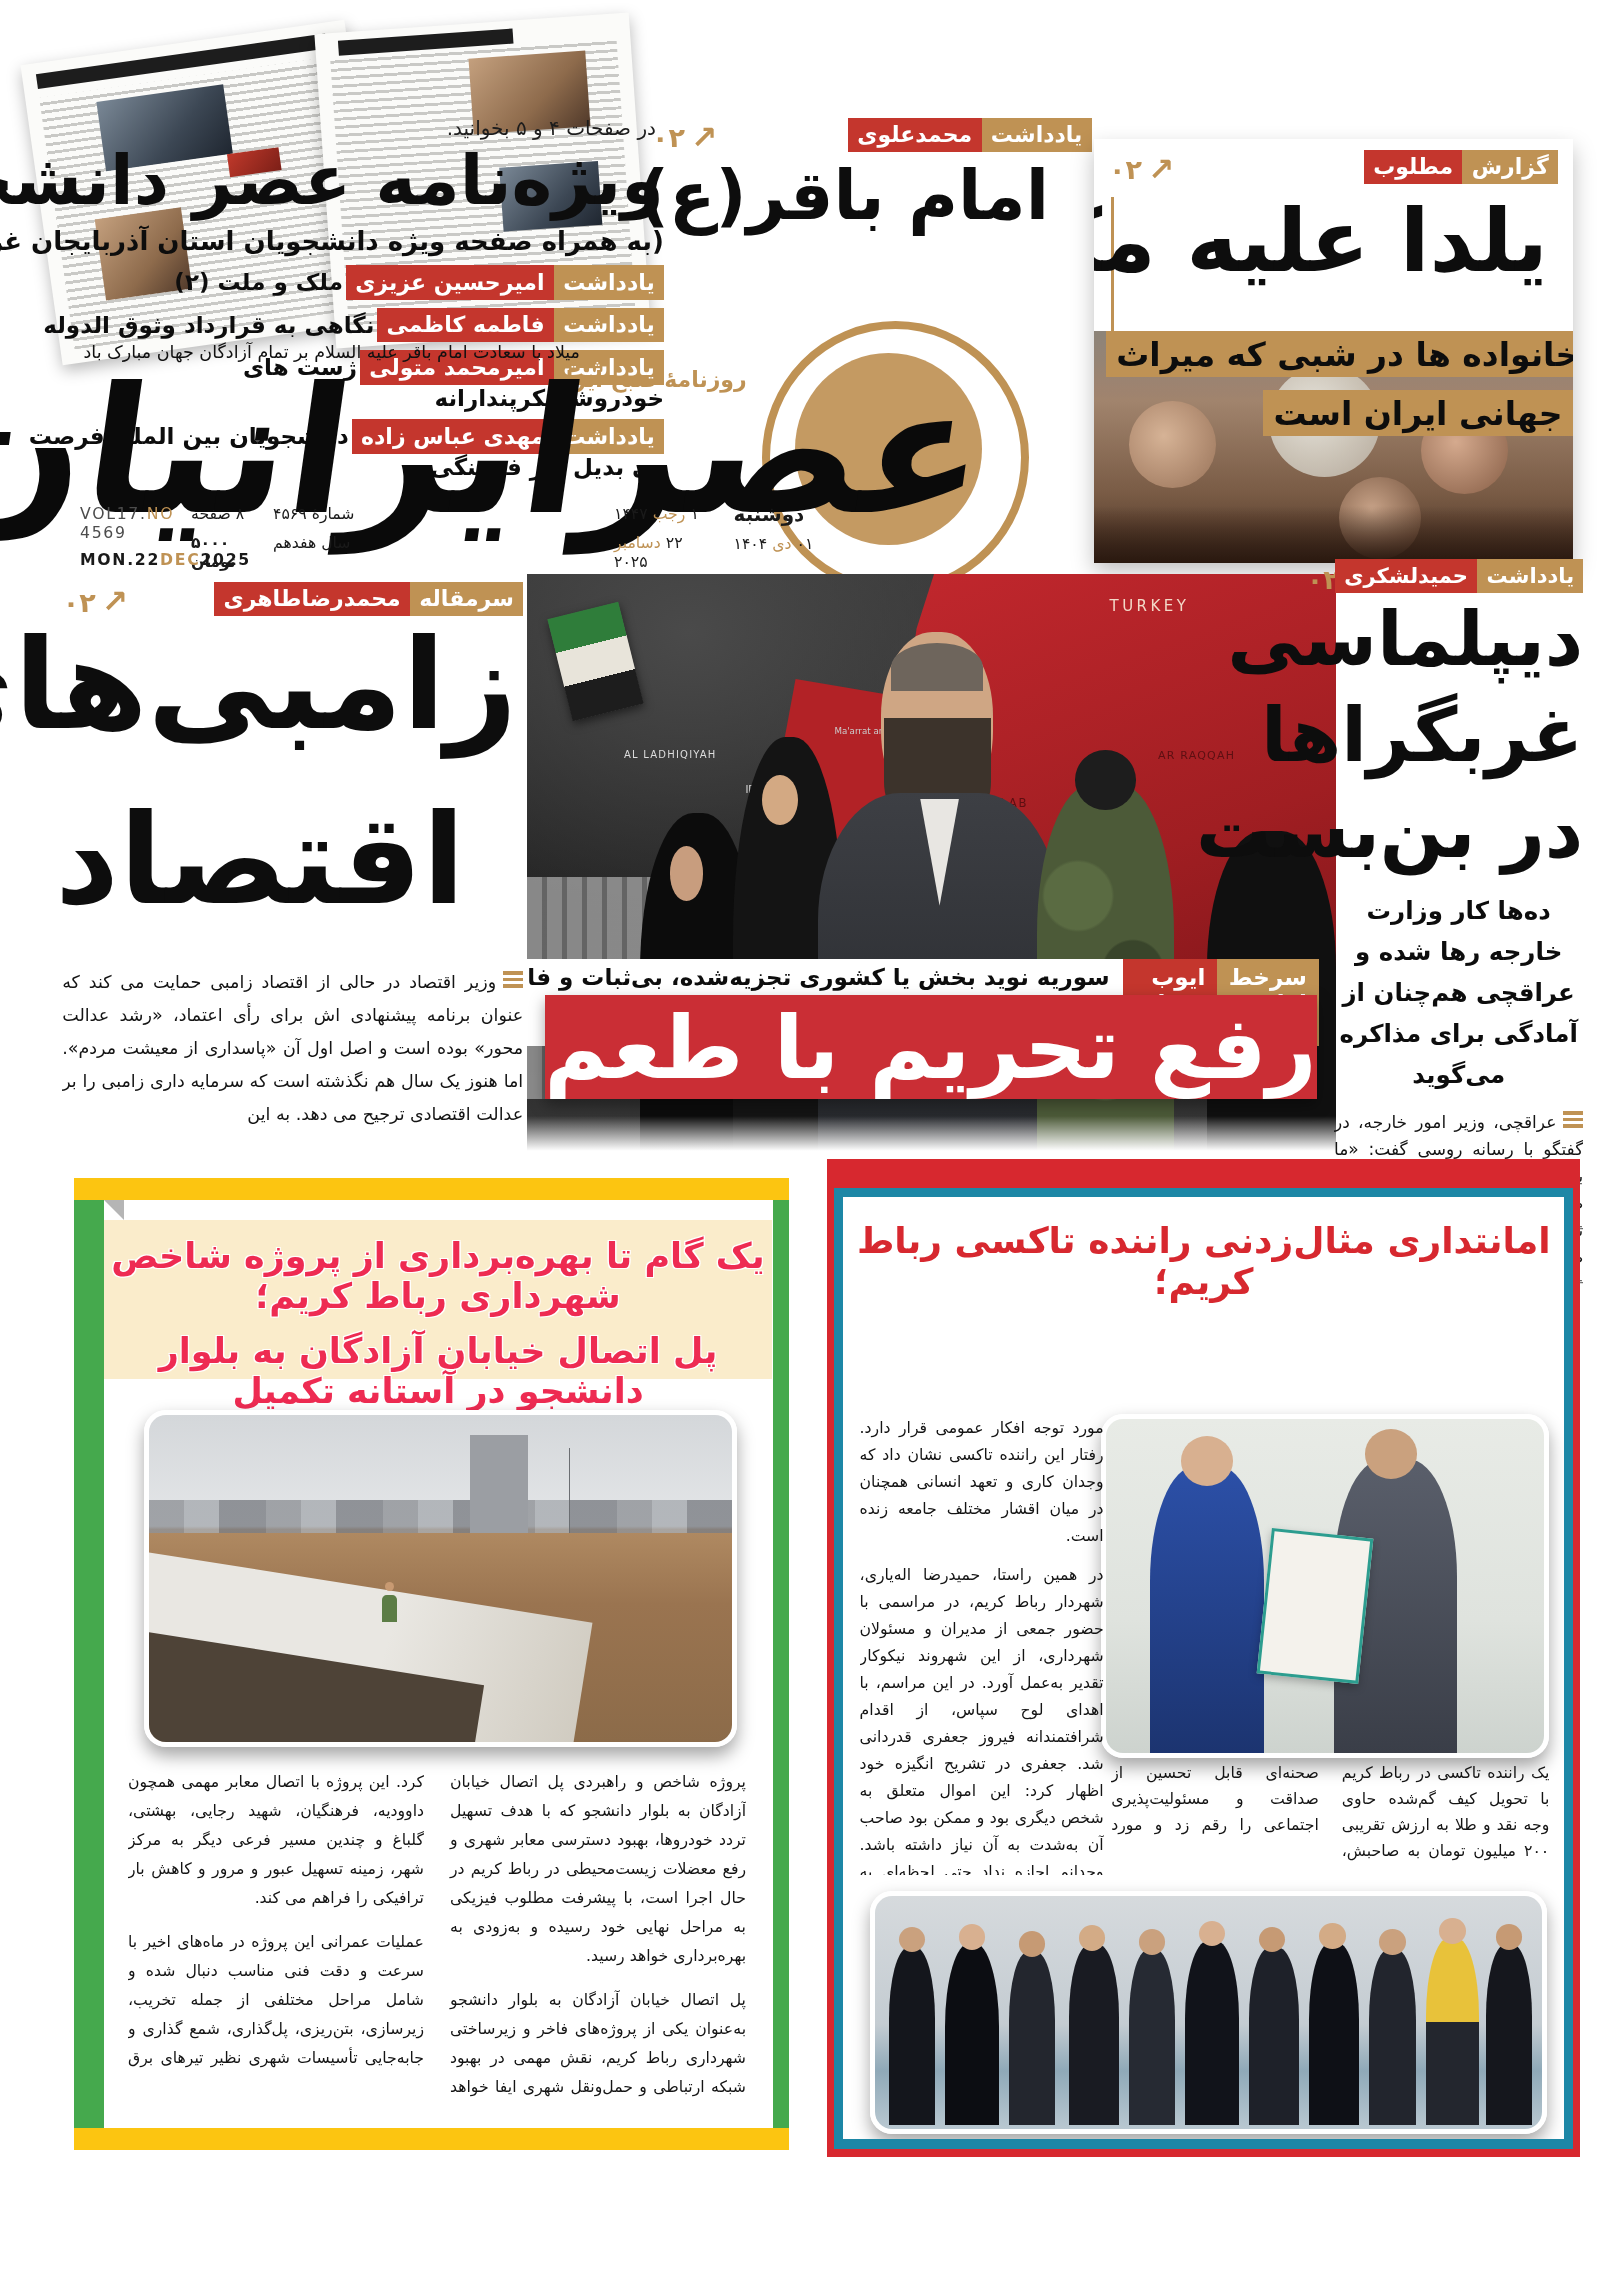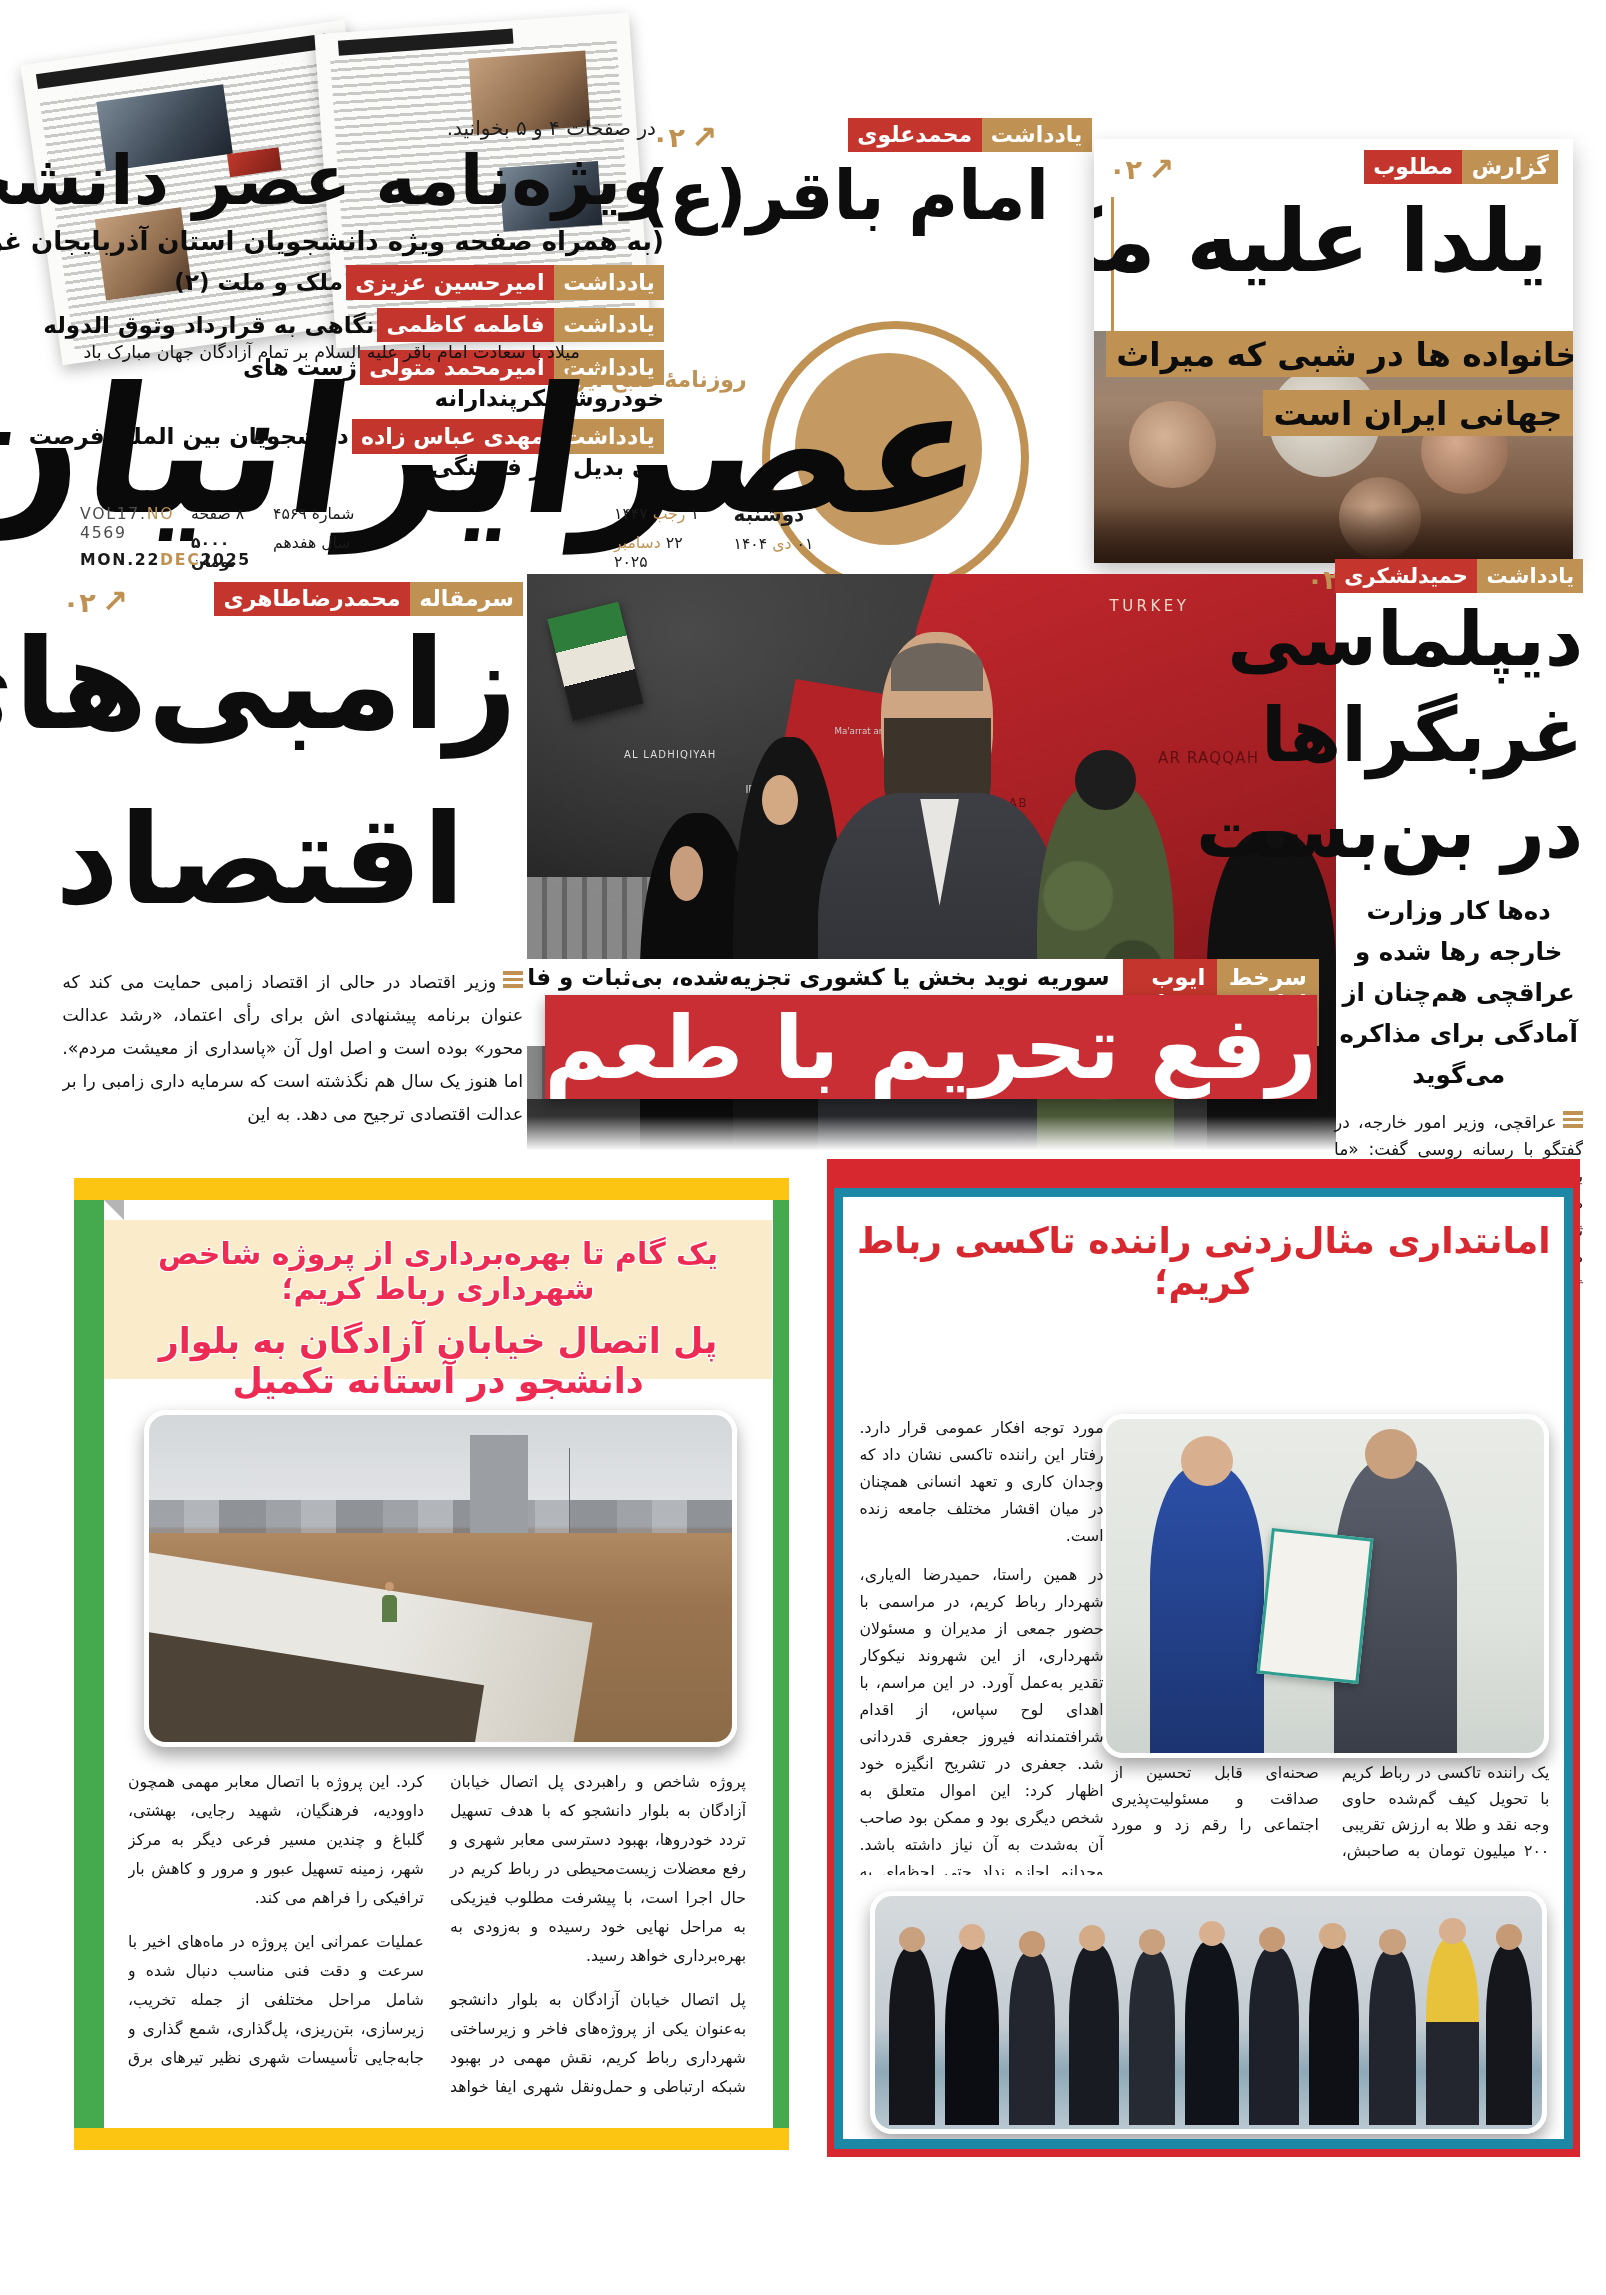--- a/index.html
+++ b/index.html
@@ -179,21 +179,21 @@
 
       <div class="abs" style="left:46%;top:0;width:54%;height:78%;background:linear-gradient(160deg,#c1272d 0%,#a01e22 60%,#7e1519 100%);clip-path:polygon(8% 0,100% 0,100% 100%,30% 100%,12% 70%,0 38%,4% 12%);"></div>
       <div class="abs" style="left:30%;top:18%;width:16%;height:30%;background:#b22226;clip-path:polygon(20% 0,100% 10%,90% 100%,0 80%);"></div>
 
       <div class="abs" dir="ltr" style="left:72%;top:4%;color:#f3d9c8;font-size:15px;letter-spacing:3.5px;">TURKEY</div>
       <div class="abs" dir="ltr" style="left:47%;top:12%;color:#eee;font-size:10.5px;">Aleppo</div>
       <div class="abs" dir="ltr" style="left:12%;top:30%;color:#ddd;font-size:10px;letter-spacing:1.2px;">AL LADHIQIYAH</div>
       <div class="abs" dir="ltr" style="left:27%;top:36%;color:#ddd;font-size:10px;">IDLIB</div>
       <div class="abs" dir="ltr" style="left:38%;top:26%;color:#ccc;font-size:8.7px;">Ma'arrat an Nu'man</div>
       <div class="abs" dir="ltr" style="left:56%;top:38%;color:#5d0f12;font-size:11.7px;letter-spacing:1.7px;">HALAB</div>
-      <div class="abs" dir="ltr" style="left:78%;top:30%;color:#5d0f12;font-size:15px;letter-spacing:1.2px;">AR RAQQAH</div>
+      <div class="abs" dir="ltr" style="left:78%;top:30%;color:#5d0f12;font-size:11px;letter-spacing:1.2px;">AR RAQQAH</div>
       <div class="abs" dir="ltr" style="left:63%;top:52%;color:#4f0c0f;font-size:17.5px;letter-spacing:7px;font-weight:bold;">SYRIA</div>
       <div class="abs" dir="ltr" style="left:57%;top:62%;color:#4f0c0f;font-size:11px;letter-spacing:1.2px;">HAMAH</div>
       <div class="abs" dir="ltr" style="left:60%;top:86%;color:#e9d7c4;font-size:10.5px;letter-spacing:1.2px;">DAMASCUS</div>
 
       <div class="abs" style="left:4%;top:6%;width:9%;height:18%;transform:rotate(-14deg);background:linear-gradient(180deg,#2f7d3a 0 33%,#e8e4da 33% 66%,#1d1d1d 66% 100%);box-shadow:0 3.5px 9.3px rgba(0,0,0,.5);"></div>
 
       <div class="abs" style="left:0;top:52%;width:17%;height:38%;background:
            repeating-linear-gradient(90deg,#9a9a9a 0 15px,#6f6f6f 15px 20px),
            repeating-linear-gradient(0deg,rgba(0,0,0,.55) 0 8.2px,transparent 8.2px 17.5px);opacity:.85;"></div>
 
@@ -251,21 +251,21 @@
   </div>
 
   <div class="abs" style="left:75px;top:1178px;width:715px;height:973px;">
     <div class="abs" style="left:0;top:0;width:100%;height:22px;background:#fcc511;"></div>
     <div class="abs" style="left:0;top:22px;width:30px;height:928px;background:#45a94d;"></div>
     <div class="abs" style="left:699px;top:22px;width:16.3px;height:928px;background:#45a94d;"></div>
     <div class="abs" style="left:0;top:950px;width:100%;height:22px;background:#fcc511;"></div>
     <div class="abs" style="left:30px;top:22px;width:0;height:0;border-top:20px solid #b5b5b5;border-left:20px solid transparent;"></div>
 
     <div class="abs" style="left:30px;top:42px;width:668px;height:159px;background:#faeccb;text-align:center;">
-      <div style="margin-top:16.3px;font-size:30px;font-weight:bold;color:#ee2b52;text-shadow:1.2px 1.2px 0 #fff,-1.2px -1.2px 0 #fff,1.2px -1.2px 0 #fff,-1.2px 1.2px 0 #fff;">یک گام تا بهره‌برداری از پروژه شاخص شهرداری رباط کریم؛</div>
+      <div style="margin-top:16.3px;font-size:35px;font-weight:bold;color:#ee2b52;text-shadow:1.2px 1.2px 0 #fff,-1.2px -1.2px 0 #fff,1.2px -1.2px 0 #fff,-1.2px 1.2px 0 #fff;">یک گام تا بهره‌برداری از پروژه شاخص شهرداری رباط کریم؛</div>
       <div style="margin-top:15px;font-size:35px;font-weight:bold;color:#ee2b52;text-shadow:1.2px 1.2px 0 #fff,-1.2px -1.2px 0 #fff,1.2px -1.2px 0 #fff,-1.2px 1.2px 0 #fff;">پل اتصال خیابان آزادگان به بلوار دانشجو در آستانه تکمیل</div>
     </div>
 
     <div class="abs photo-frame" style="left:70px;top:232px;width:583px;height:327px;">
       <div class="abs" style="inset:0;background:linear-gradient(180deg,#d4d7da 0%,#e4e6e8 34%,#b08a62 35%,#9a7450 58%,#8c6b49 100%);">
         <div class="abs" style="left:0;top:26%;width:100%;height:10%;background:
              repeating-linear-gradient(90deg,#8f9297 0 35px,#a7abb0 35px 70px,#7b7e84 70px 117px);opacity:.8;"></div>
         <div class="abs" style="left:55%;top:6%;width:10%;height:30%;background:#9b9fa3;background:#9b9ea3;"></div>
         <div class="abs" style="left:72%;top:10%;width:1.7px;height:26%;background:#6b6e72;"></div>
         <div class="abs" style="left:-6%;top:52%;width:80%;height:60%;background:linear-gradient(100deg,#e9e7e2 0 55%,#cfcabf 100%);transform:rotate(9deg);"></div>

